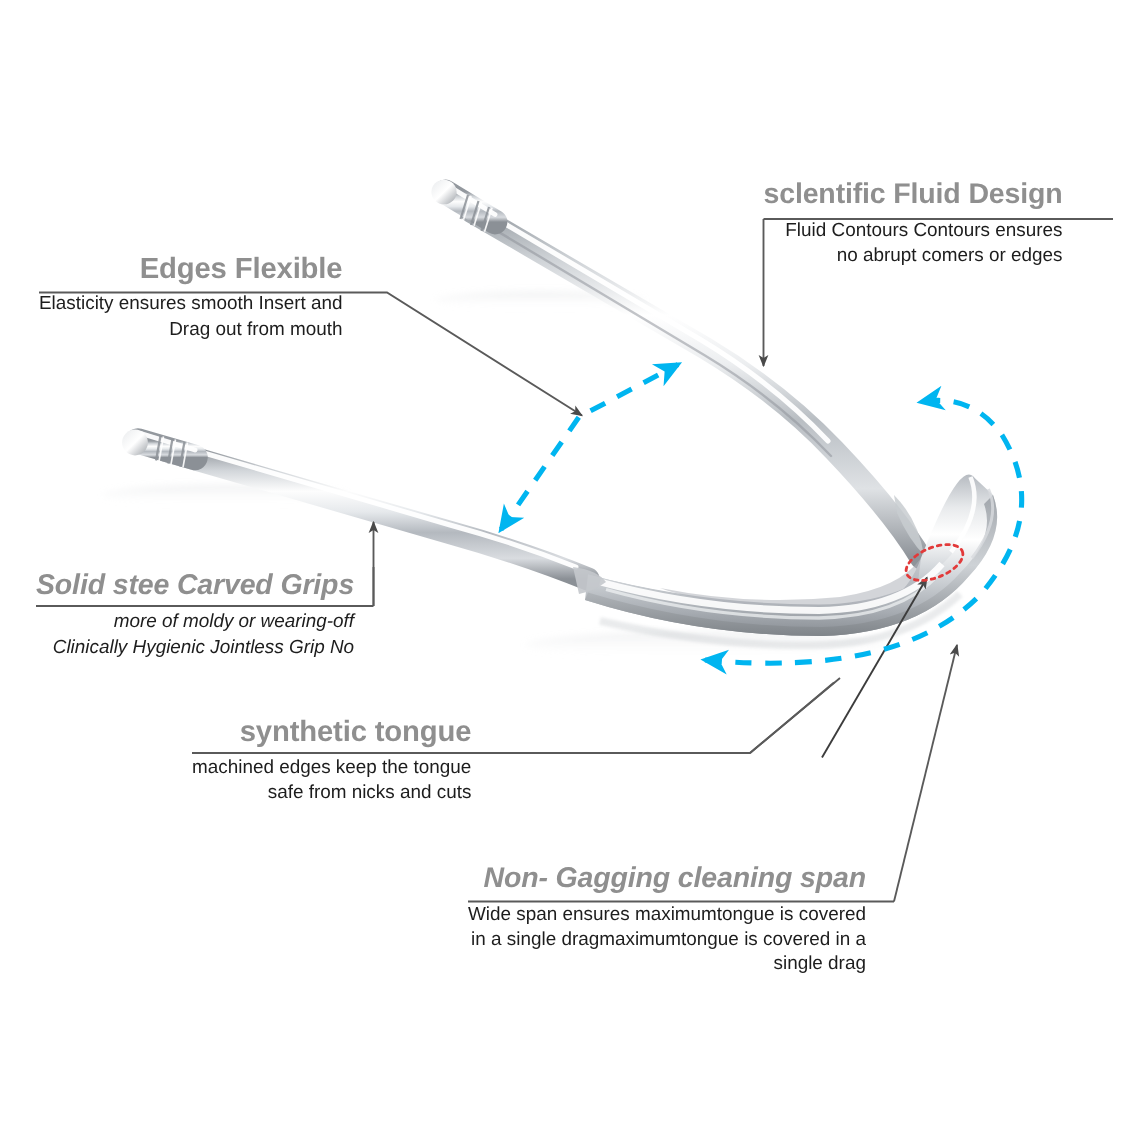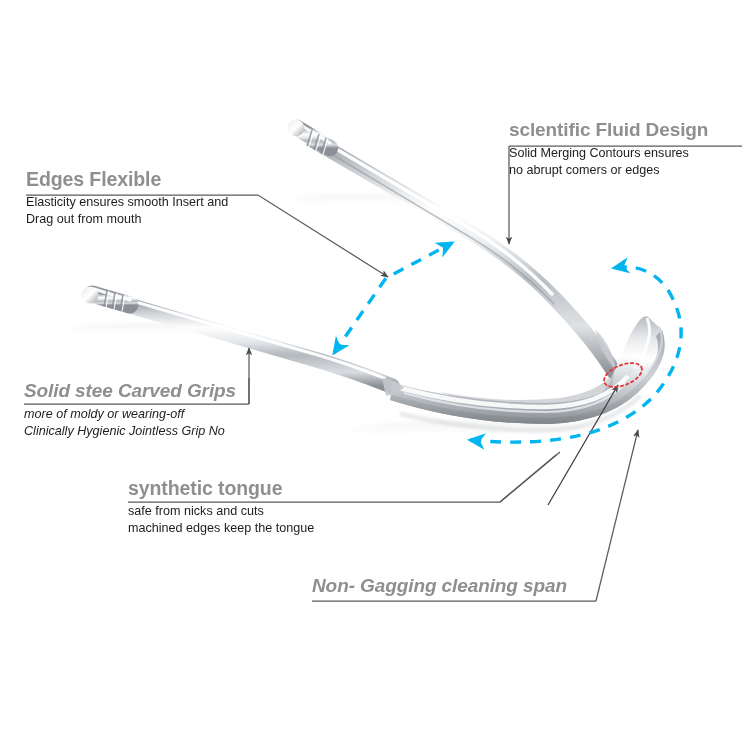--- a/index.html
+++ b/index.html
@@ -8,21 +8,21 @@
     background:#ffffff;
     font-family:"Liberation Sans", sans-serif;
     overflow:hidden;
     position:relative;
   }
   #stage{position:absolute;left:0;top:0;width:750px;height:750px;}
 
   #artwork{position:absolute;left:0;top:0;width:750px;height:750px;}
   #overlay{position:absolute;left:0;top:0;width:750px;height:750px;pointer-events:none;}
 
-  .callout{position:absolute;}
+  .callout{position:absolute;text-align:right;}
   .callout .ct{
     color:#8f8f8f;
     font-size:19.5px;
     font-weight:bold;
     letter-spacing:-0.1px;
     white-space:nowrap;
     line-height:1.15;
   }
   .callout .cb{
     color:#1d1d1d;
@@ -253,38 +253,43 @@
     <div class="ct">Edges Flexible</div>
     <div class="cb">
       <div>Elasticity ensures smooth Insert and</div>
       <div>Drag out from mouth</div>
     </div>
   </div>
 
   <div class="callout" id="c-fluid">
     <div class="ct">sclentific Fluid Design</div>
     <div class="cb">
-      <div>Solid Merging Contours ensures</div>
+      <div>Fluid Contours Contours ensures</div>
       <div>no abrupt comers or edges</div>
     </div>
   </div>
 
   <div class="callout" id="c-solid">
     <div class="ct">Solid stee Carved Grips</div>
     <div class="cb">
       <div>more of moldy or wearing-off</div>
       <div>Clinically Hygienic Jointless Grip No</div>
     </div>
   </div>
 
   <div class="callout" id="c-synth">
     <div class="ct">synthetic tongue</div>
     <div class="cb">
+      <div>machined edges keep the tongue</div>
       <div>safe from nicks and cuts</div>
-      <div>machined edges keep the tongue</div>
     </div>
   </div>
 
   <div class="callout" id="c-span">
     <div class="ct">Non- Gagging cleaning span</div>
+    <div class="cb">
+      <div>Wide span ensures maximumtongue is covered</div>
+      <div>in a single dragmaximumtongue is covered in a</div>
+      <div>single drag</div>
+    </div>
   </div>
 
 </div>
 
 </body></html>

